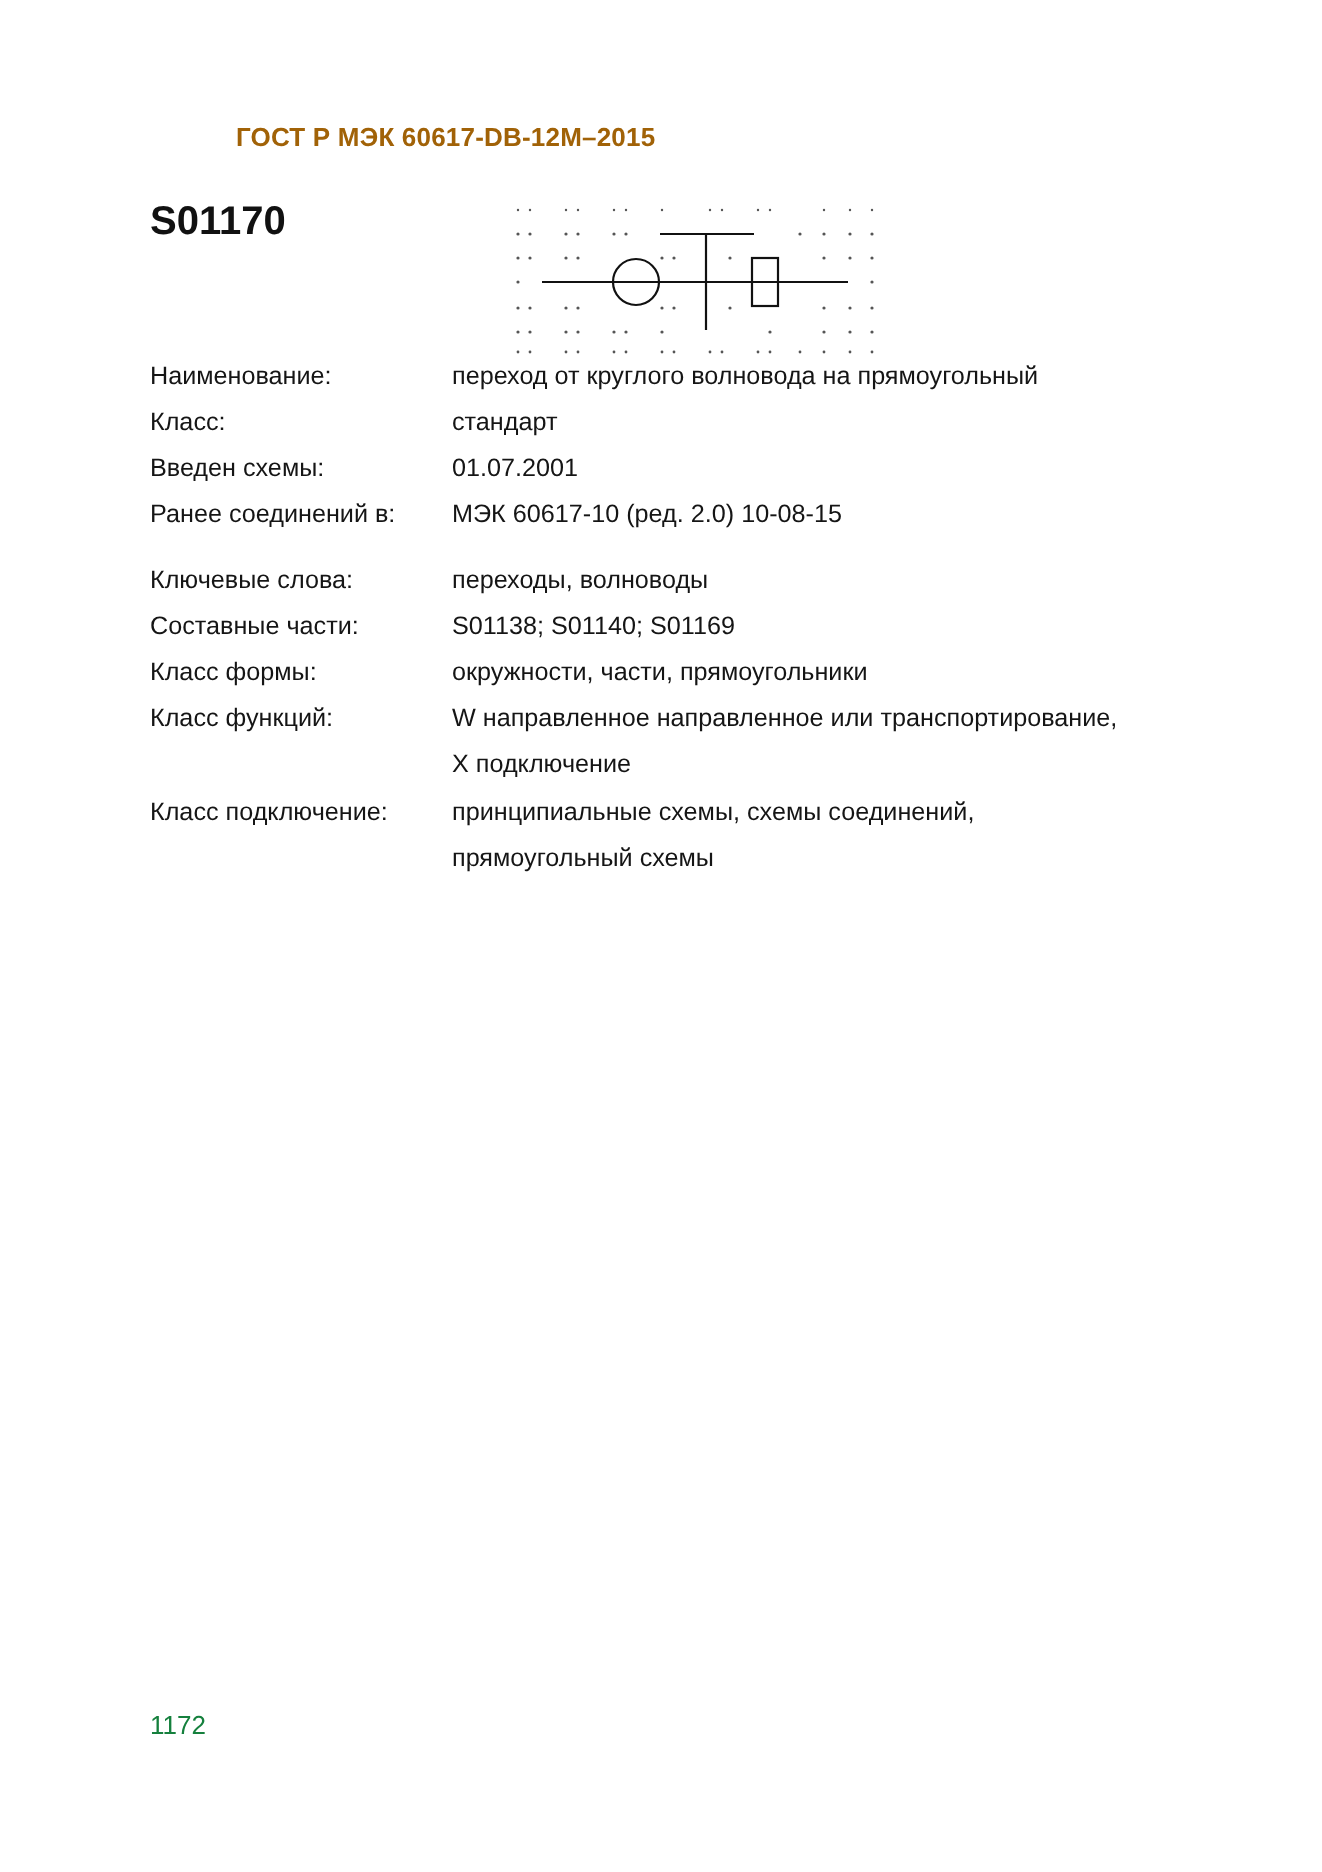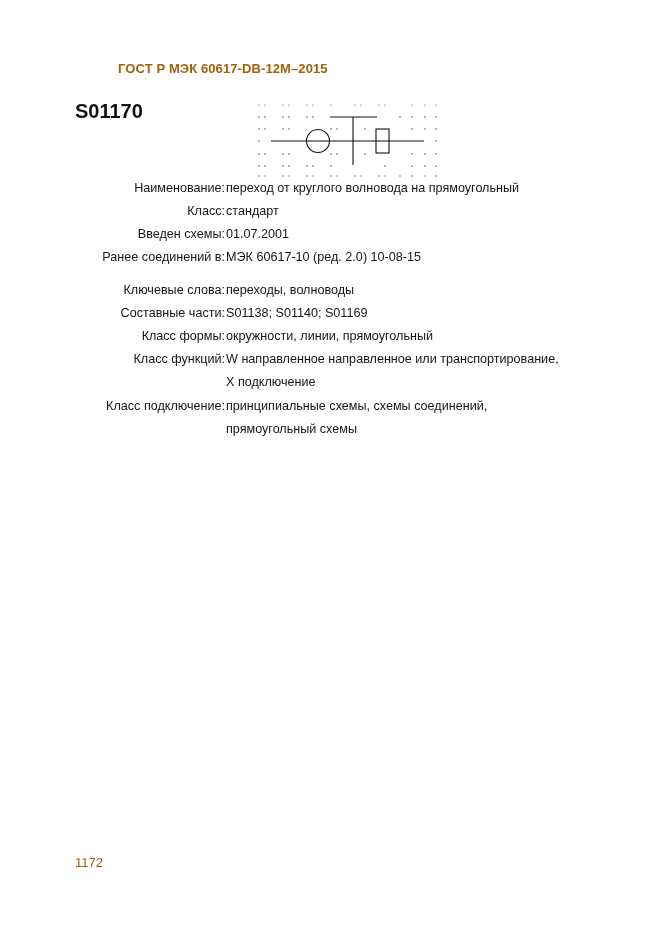--- a/index.html
+++ b/index.html
@@ -50,32 +50,31 @@
       position: absolute;
       left: 0;
       white-space: nowrap;
       height: 18px;
       line-height: 18px;
     }
     .meta-label {
       position: absolute;
       left: 0;
       width: 150px;
-      text-align: right;
     }
     .meta-value {
       position: absolute;
       left: 151px;
     }
     .page-number {
       position: absolute;
       left: 75px;
       top: 855px;
       font-size: 13px;
-      color: #a16207;
+      color: #15803d;
     }
   </style>
 </head>
 <body>
 
 <div class="page-header">ГОСТ Р МЭК 60617-DB-12M–2015</div>
 
 <div class="symbol-id">S01170</div>
 
 <svg class="symbol-graphic" viewBox="250 98 195 82" width="195" height="82" xmlns="http://www.w3.org/2000/svg">
@@ -199,21 +198,21 @@
   <div class="meta-row" style="top:281px;">
     <span class="meta-label">Ключевые слова:</span>
     <span class="meta-value">переходы, волноводы</span>
   </div>
   <div class="meta-row" style="top:304px;">
     <span class="meta-label">Составные части:</span>
     <span class="meta-value">S01138; S01140; S01169</span>
   </div>
   <div class="meta-row" style="top:327px;">
     <span class="meta-label">Класс формы:</span>
-    <span class="meta-value">окружности, линии, прямоугольный</span>
+    <span class="meta-value">окружности, части, прямоугольники</span>
   </div>
   <div class="meta-row" style="top:350px;">
     <span class="meta-label">Класс функций:</span>
     <span class="meta-value">W направленное направленное или транспортирование,</span>
   </div>
   <div class="meta-row" style="top:373px;">
     <span class="meta-value">X подключение</span>
   </div>
   <div class="meta-row" style="top:397px;">
     <span class="meta-label">Класс подключение:</span>

